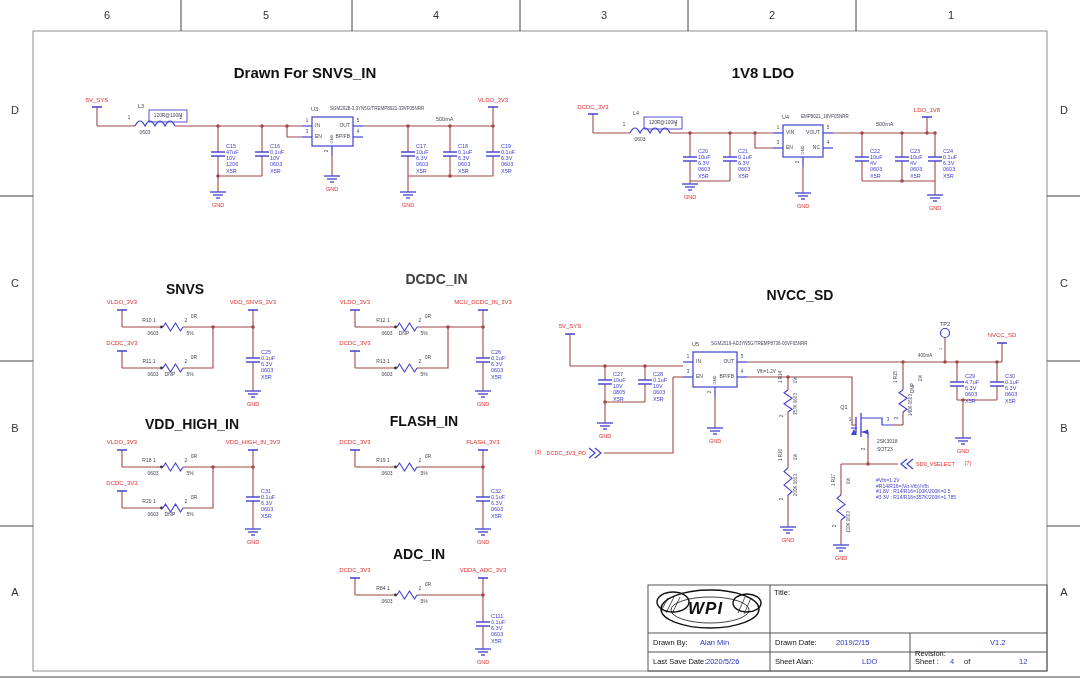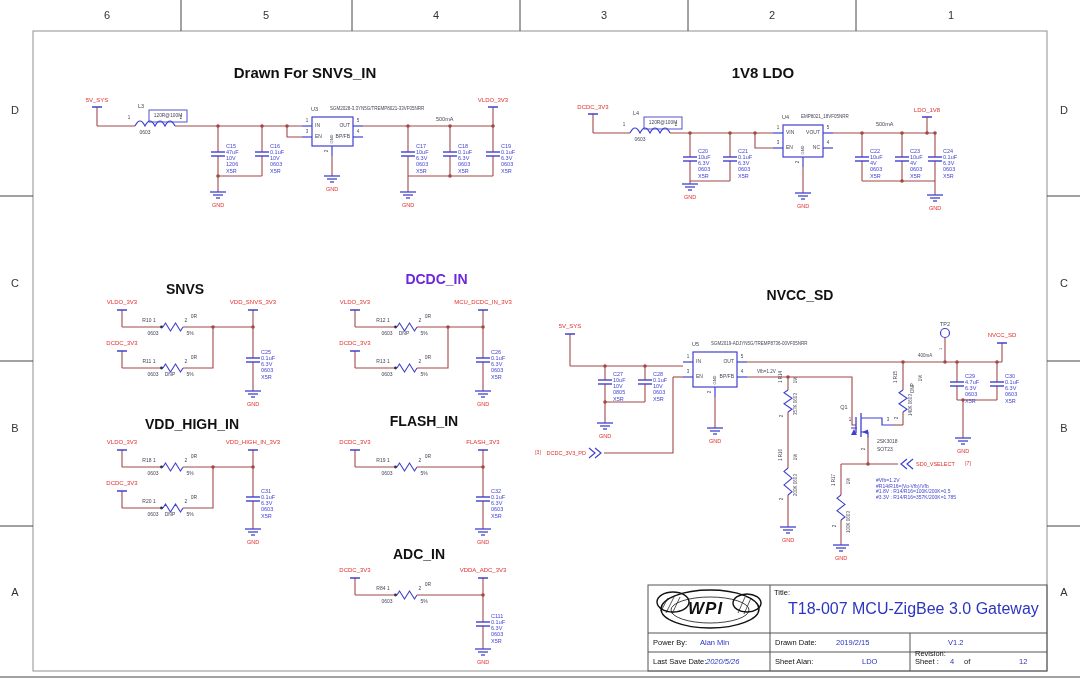--- a/index.html
+++ b/index.html
@@ -367,29 +367,28 @@
         <circle cx="957" cy="362" r="1.8" fill="#a14848"></circle>
         <circle cx="997" cy="362" r="1.8" fill="#a14848"></circle>
         <circle cx="963" cy="400" r="1.8" fill="#a14848"></circle>
         <circle cx="605" cy="402" r="1.8" fill="#a14848"></circle>
         <circle cx="868" cy="464" r="1.8" fill="#a14848"></circle>
       </g>
   </svg>
 
   <div class="t lt logo-txt" style="left:688px;top:599px;">WPI</div>
   <div class="t lt tb-lab" style="left:774px;top:589px;">Title:</div>
-  <div class="t l" style="left:788px;top:609px;font-size:16px;color:#2b35c0;">T18-007 MCU-ZigBee 3.0 Gateway</div>
-  <div class="t l tb-lab" style="left:653px;top:643px;">Power By:</div>
+  <div class="t l tb-lab" style="left:653px;top:643px;">Drawn By:</div>
   <div class="t l tb-val" style="left:700px;top:643px;color:#2b35c0;">Alan Min</div>
   <div class="t l tb-lab" style="left:775px;top:643px;">Drawn Date:</div>
   <div class="t l tb-val" style="left:836px;top:643px;color:#2b35c0;">2019/2/15</div>
   <div class="t l tb-lab" style="left:915px;top:654px;">Revision:</div>
-  <div class="t l tb-val" style="left:948px;top:643px;color:#2b35c0;text-align:right;">V1.2</div>
+  <div class="t l tb-val" style="left:990px;top:643px;color:#2b35c0;text-align:right;">V1.2</div>
   <div class="t l tb-lab" style="left:653px;top:662px;">Last Save Date:</div>
-  <div class="t l tb-val" style="left:706px;top:662px;color:#2b35c0;font-style:italic;">2020/5/26</div>
+  <div class="t l tb-val" style="left:706px;top:662px;color:#2b35c0;">2020/5/26</div>
   <div class="t l tb-lab" style="left:775px;top:662px;">Sheet Alan:</div>
   <div class="t l tb-val" style="left:862px;top:662px;color:#2b35c0;">LDO</div>
   <div class="t l tb-lab" style="left:915px;top:662px;">Sheet :</div>
   <div class="t l tb-val" style="left:950px;top:662px;color:#2b35c0;">4</div>
   <div class="t l tb-lab" style="left:964px;top:662px;">of</div>
   <div class="t l tb-val" style="left:981px;top:662px;color:#2b35c0;margin-left:38px;">12</div>
 <div class="t c" style="left: 107px; top: 15px; font-size: 11px; color: rgb(51, 51, 51);">6</div>
     <div class="t c" style="left: 266px; top: 15px; font-size: 11px; color: rgb(51, 51, 51);">5</div>
     <div class="t c" style="left: 436px; top: 15px; font-size: 11px; color: rgb(51, 51, 51);">4</div>
     <div class="t c" style="left: 604px; top: 15px; font-size: 11px; color: rgb(51, 51, 51);">3</div>
@@ -399,21 +398,21 @@
     <div class="t c" style="left: 1064px; top: 110px; font-size: 11px; color: rgb(51, 51, 51);">D</div>
     <div class="t c" style="left: 15px; top: 283px; font-size: 11px; color: rgb(51, 51, 51);">C</div>
     <div class="t c" style="left: 1064px; top: 283px; font-size: 11px; color: rgb(51, 51, 51);">C</div>
     <div class="t c" style="left: 15px; top: 428px; font-size: 11px; color: rgb(51, 51, 51);">B</div>
     <div class="t c" style="left: 1064px; top: 428px; font-size: 11px; color: rgb(51, 51, 51);">B</div>
     <div class="t c" style="left: 15px; top: 592px; font-size: 11px; color: rgb(51, 51, 51);">A</div>
     <div class="t c" style="left: 1064px; top: 592px; font-size: 11px; color: rgb(51, 51, 51);">A</div>
     <div class="t c bold" style="left: 305px; top: 73px; font-size: 15px; color: rgb(17, 17, 17);">Drawn For SNVS_IN</div>
     <div class="t c bold" style="left: 763px; top: 73px; font-size: 15px; color: rgb(17, 17, 17);">1V8 LDO</div>
     <div class="t c bold" style="left: 185px; top: 290px; font-size: 14px; color: rgb(17, 17, 17);">SNVS</div>
-    <div class="t c bold" style="left: 428px; top: 280px; font-size: 14px; color: #6d28d9; padding-left: 17px;">DCDC_IN</div>
+    <div class="t c bold" style="left: 428px; top: 280px; font-size: 14px; color: #404040; padding-left: 17px;">DCDC_IN</div>
     <div class="t c bold" style="left: 800px; top: 296px; font-size: 14px; color: rgb(17, 17, 17);">NVCC_SD</div>
     <div class="t c bold" style="left: 192px; top: 425px; font-size: 14px; color: rgb(17, 17, 17);">VDD_HIGH_IN</div>
     <div class="t c bold" style="left: 424px; top: 422px; font-size: 14px; color: rgb(17, 17, 17);">FLASH_IN</div>
     <div class="t c bold" style="left: 419px; top: 555px; font-size: 14px; color: rgb(17, 17, 17);">ADC_IN</div>
     <div class="t c" style="left: 97px; top: 100px; font-size: 6px; color: rgb(226, 46, 46);">5V_SYS</div>
     <div class="t c" style="left: 493px; top: 100px; font-size: 6px; color: rgb(226, 46, 46);">VLDO_3V3</div>
     <div class="t c" style="left: 593px; top: 107px; font-size: 6px; color: rgb(226, 46, 46);">DCDC_3V3</div>
     <div class="t c" style="left: 927px; top: 110px; font-size: 6px; color: rgb(226, 46, 46);">LDO_1V8</div>
     <div class="t c" style="left: 122px; top: 302px; font-size: 6px; color: rgb(226, 46, 46);">VLDO_3V3</div>
     <div class="t c" style="left: 253px; top: 302px; font-size: 6px; color: rgb(226, 46, 46);">VDD_SNVS_3V3</div>

